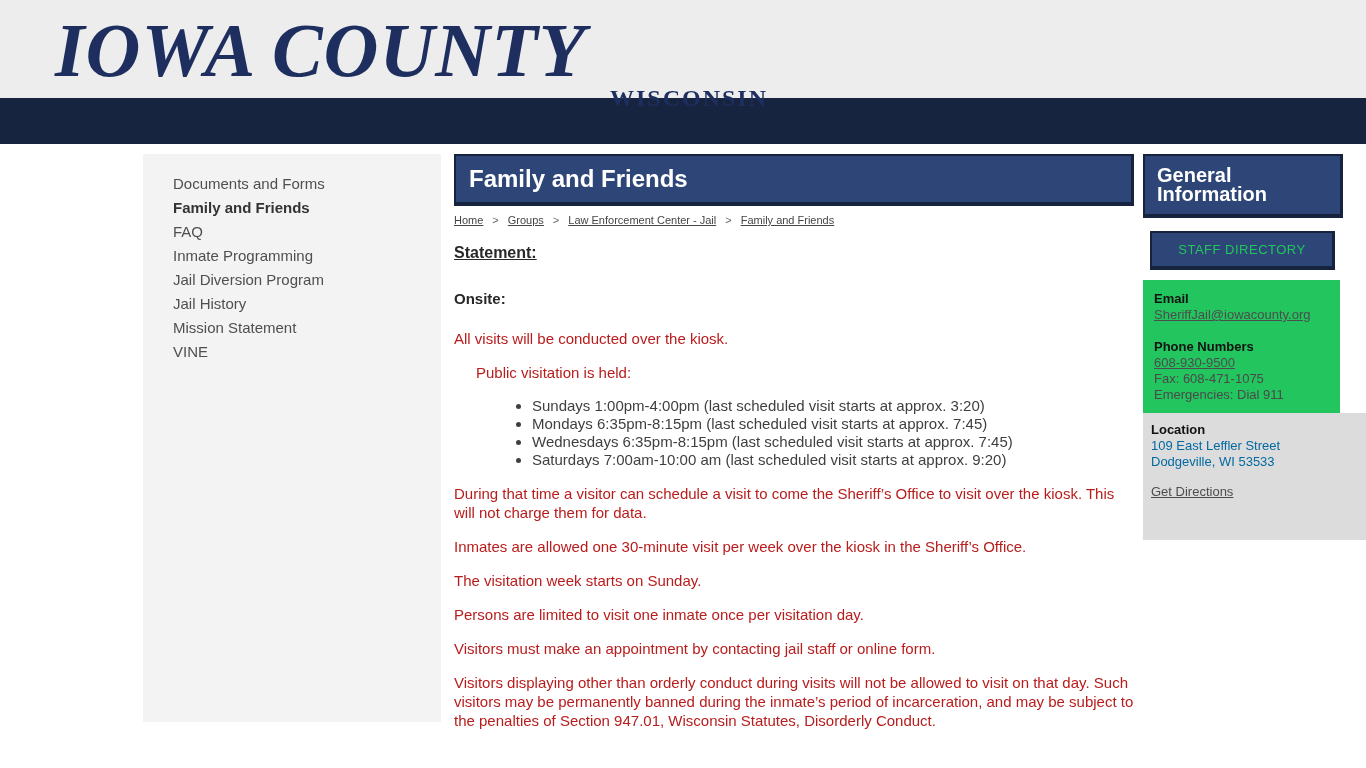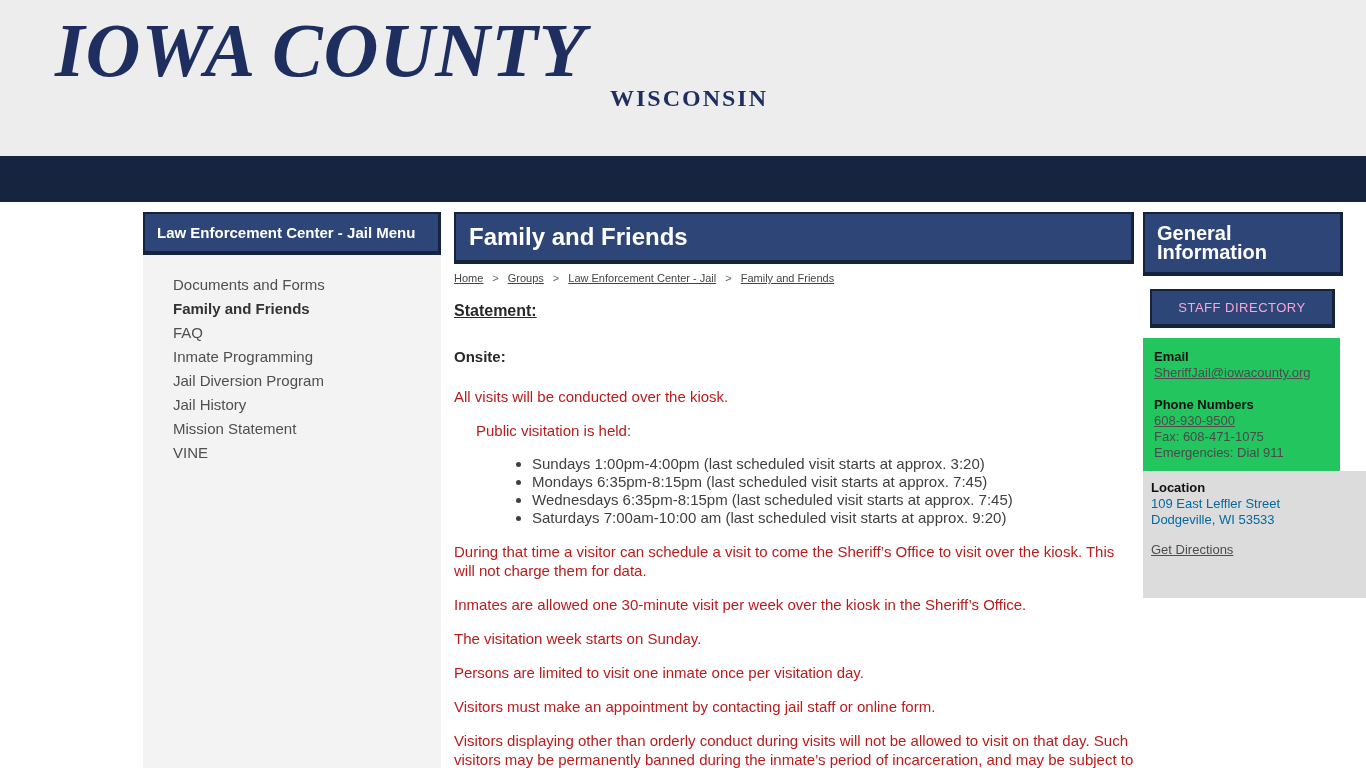--- a/index.html
+++ b/index.html
@@ -6,21 +6,21 @@
   * { box-sizing: border-box; }
   html,body { margin:0; padding:0; }
   body {
     width:1366px; height:768px; overflow:hidden;
     background:#ffffff;
     font-family:"Liberation Sans", sans-serif;
     position:relative;
   }
 
   
-  .site-header { height:156px; background:#ededee; position:relative; }
+  .site-header { height:98px; background:#ededee; position:relative; }
   .logo-title {
     position:absolute; left:55px; top:12px;
     font-family:"Liberation Serif", serif;
     font-style:italic; font-weight:bold;
     font-size:76px; line-height:1;
     color:#1d2e5f; letter-spacing:1px; white-space:nowrap;
   }
   .logo-subtitle {
     position:absolute; left:610px; top:86px;
     font-family:"Liberation Serif", serif;
@@ -65,21 +65,21 @@
     margin:0 0 15px 0; padding:0 0 0 78px;
     font-size:15px; line-height:18px; color:#3f3f3f;
   }
   .schedule-list li { margin:0; }
 
   
   .right-col { width:200px; margin-left:9px; flex:none; }
   .right-header { font-size:20px; padding:10px 12px; line-height:19px; }
   .staff-btn {
     display:block; width:185px; margin:13px 0 10px 7px;
-    background:#2d4577; color:#f9a8d4;
+    background:#2d4577; color:#22c55e;
     border:2px solid #16233e; border-right-width:3px; border-bottom-width:4px;
     font-family:"Liberation Sans", sans-serif;
     font-size:13px; letter-spacing:0.5px;
     padding:9px 0; text-align:center; cursor:pointer;
   }
   .info-panel {
     width:197px; background:#22c55e;
     padding:11px 8px 10px 11px;
     font-size:13px; line-height:16px; color:#4a4a4a;
   }
@@ -100,21 +100,20 @@
 <header class="site-header">
   <div class="logo-title">IOWA COUNTY</div>
   <div class="logo-subtitle">WISCONSIN</div>
 </header>
 
 <nav class="top-navbar"></nav>
 
 <div class="content-row">
 
   <aside class="left-sidebar">
-    <div class="panel-header sidebar-header">Law Enforcement Center - Jail Menu</div>
     <ul class="menu">
         <li class="menu-item">Documents and Forms</li>
         <li class="menu-item active">Family and Friends</li>
         <li class="menu-item">FAQ</li>
         <li class="menu-item">Inmate Programming</li>
         <li class="menu-item">Jail Diversion Program</li>
         <li class="menu-item">Jail History</li>
         <li class="menu-item">Mission Statement</li>
         <li class="menu-item">VINE</li>
       </ul>

